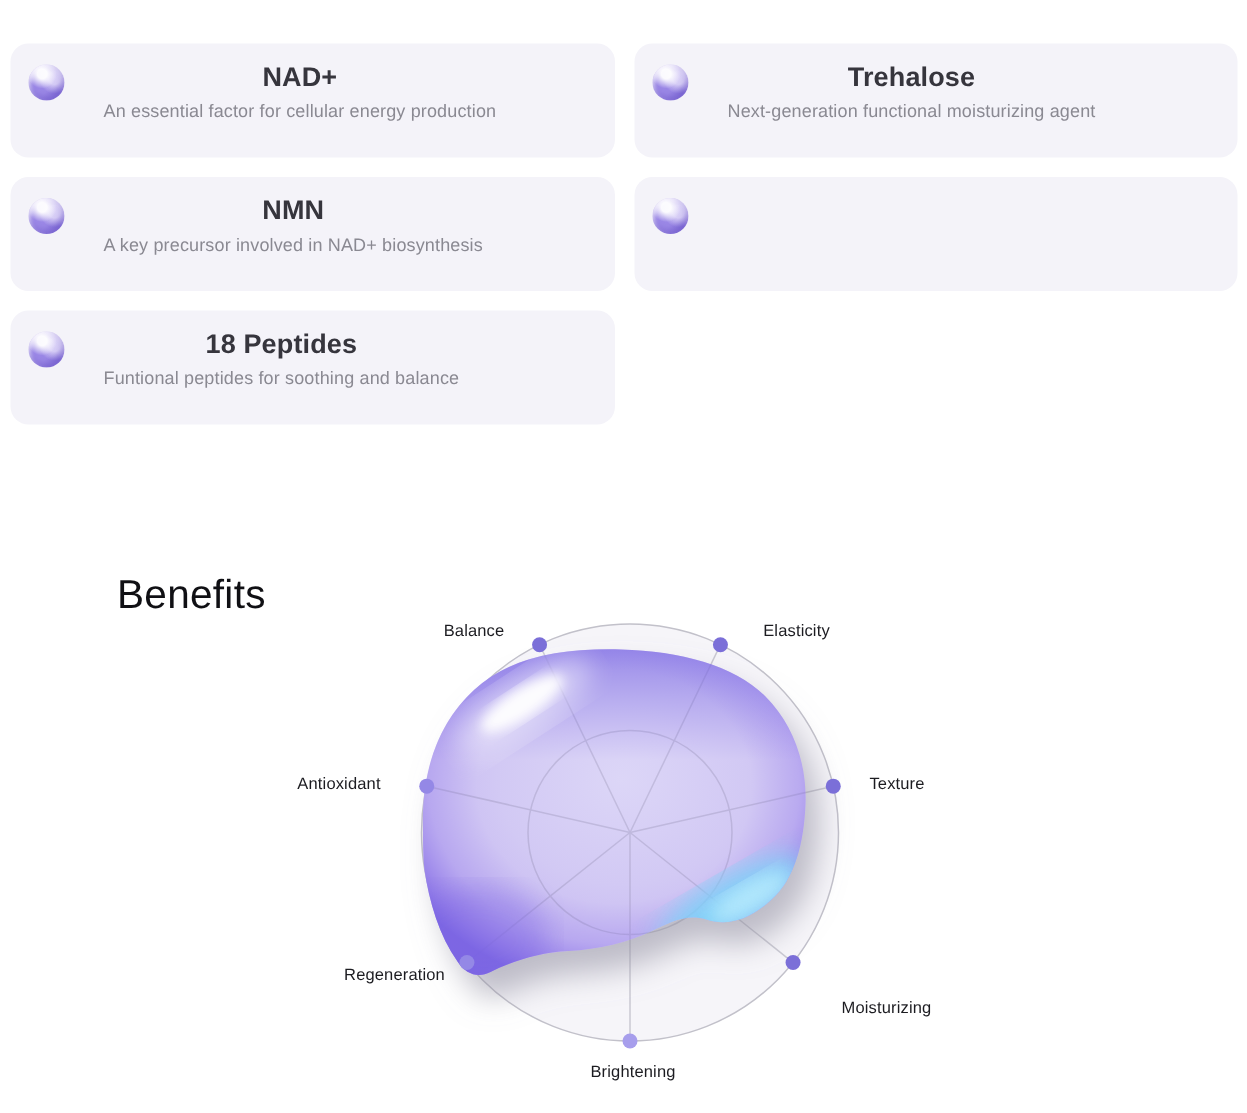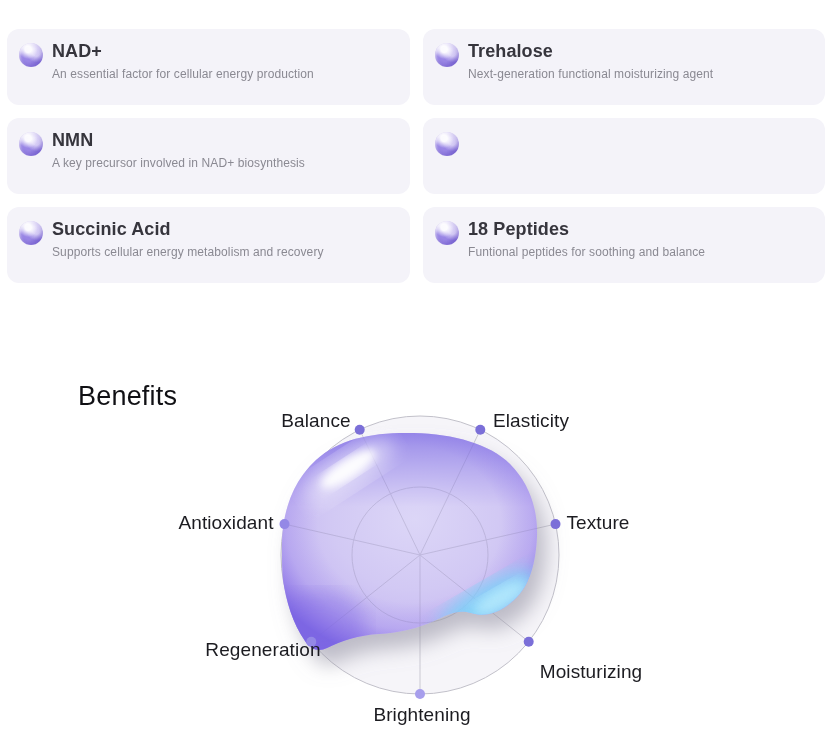--- a/index.html
+++ b/index.html
@@ -24,38 +24,38 @@
   .card-icon{
     width:24px;height:24px;border-radius:50%;flex:none;margin-top:5px;
     background:
       radial-gradient(circle at 38% 26%, rgba(255,255,255,0.95) 0 14%, rgba(255,255,255,0) 42%),
       radial-gradient(circle at 72% 38%, rgba(222,214,248,0.9) 0 18%, rgba(222,214,248,0) 45%),
       radial-gradient(circle at 28% 68%, #9b88e6 0 22%, rgba(155,136,230,0) 55%),
       radial-gradient(circle at 65% 80%, #8a76dd 0 20%, rgba(138,118,221,0) 50%),
       radial-gradient(circle at 50% 45%, #d5ccf4 0%, #b5a4ee 55%, #977fe2 82%, #8570d4 100%);
     box-shadow: inset -2px -3px 4px rgba(92,70,185,0.35), inset 1px 2px 3px rgba(255,255,255,0.75);
   }
-  .card-text{margin-left:9px;margin-top:1px;}
+  .card-text{margin-left:26px;margin-top:1px;text-align:center;}
   .card-title{
     font-size:18px;font-weight:700;color:#36353d;line-height:24px;letter-spacing:0.1px;
   }
   .card-desc{
     font-size:12px;color:#8a8992;line-height:17px;margin-top:3px;letter-spacing:0.1px;
   }
 
   
   .benefits-title{
     position:absolute;left:62px;top:363px;margin:16px;
     font-size:27px;font-weight:400;color:#101014;line-height:34px;letter-spacing:0.2px;
   }
   .chart{position:absolute;left:0;top:0;width:831px;height:742px;pointer-events:none;}
   .chart svg{position:absolute;left:160px;top:398px;}
   .axis-label{
     position:absolute;transform:translate(-50%,-50%);
-    font-size:19px;color:#1c1c21;white-space:nowrap;letter-spacing:0.1px;
+    font-size:11px;color:#1c1c21;white-space:nowrap;letter-spacing:0.1px;
   }
 </style>
 </head>
 <body>
 
 <div class="page">
 
   <section class="cards">
 
     <div class="card">
@@ -79,27 +79,20 @@
       <div class="card-text">
         <div class="card-title">NMN</div>
         <div class="card-desc">A key precursor involved in NAD+ biosynthesis</div>
       </div>
     </div>
 
     <div class="card">
       <span class="card-icon"></span>
     </div>
 
-    <div class="card">
-      <span class="card-icon"></span>
-      <div class="card-text">
-        <div class="card-title">Succinic Acid</div>
-        <div class="card-desc">Supports cellular energy metabolism and recovery</div>
-      </div>
-    </div>
 
     <div class="card">
       <span class="card-icon"></span>
       <div class="card-text">
         <div class="card-title">18 Peptides</div>
         <div class="card-desc">Funtional peptides for soothing and balance</div>
       </div>
     </div>
 
   </section>

